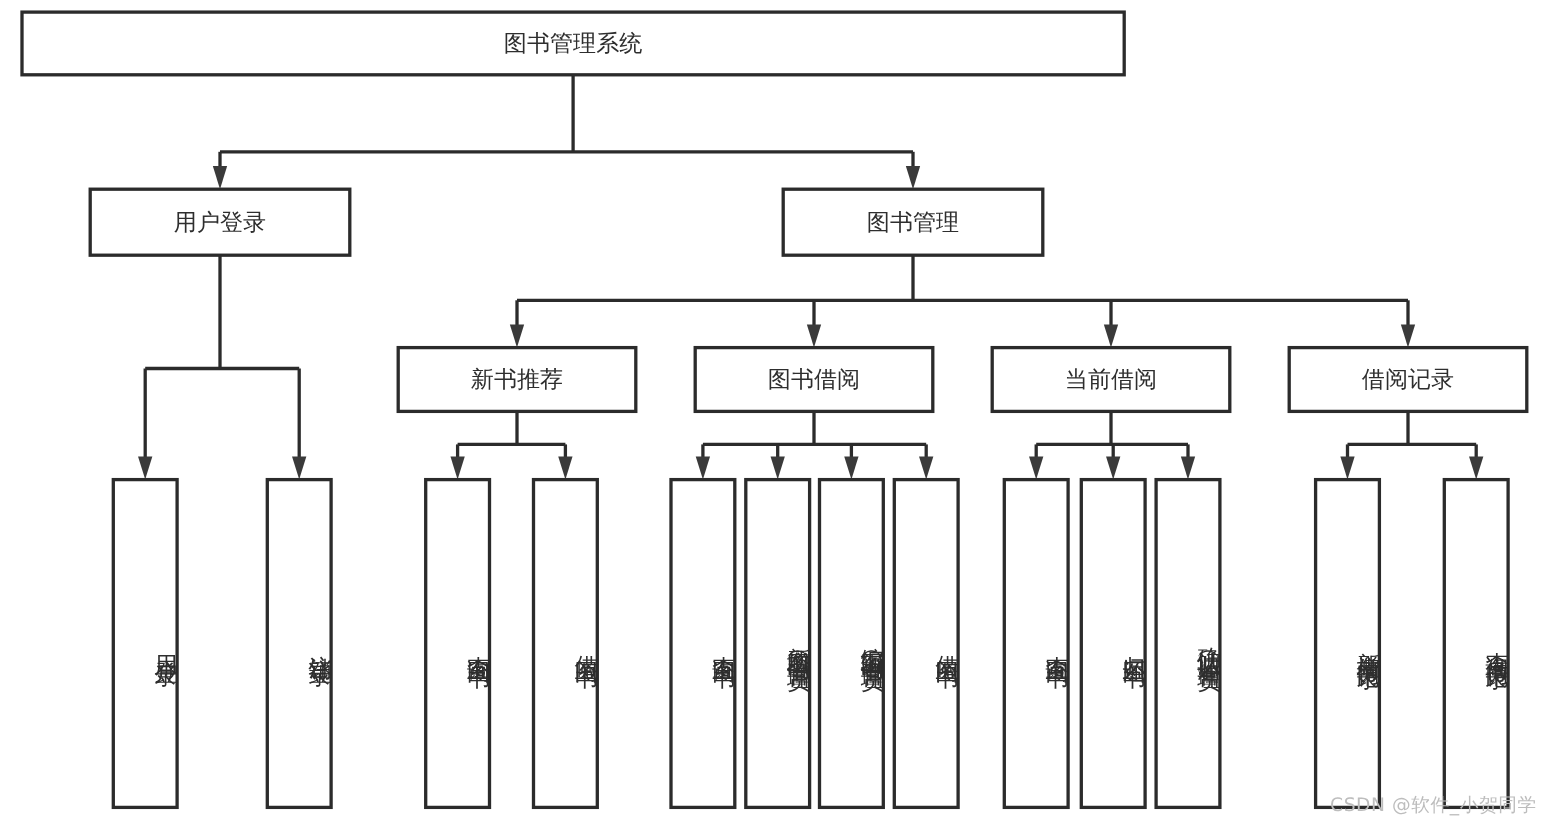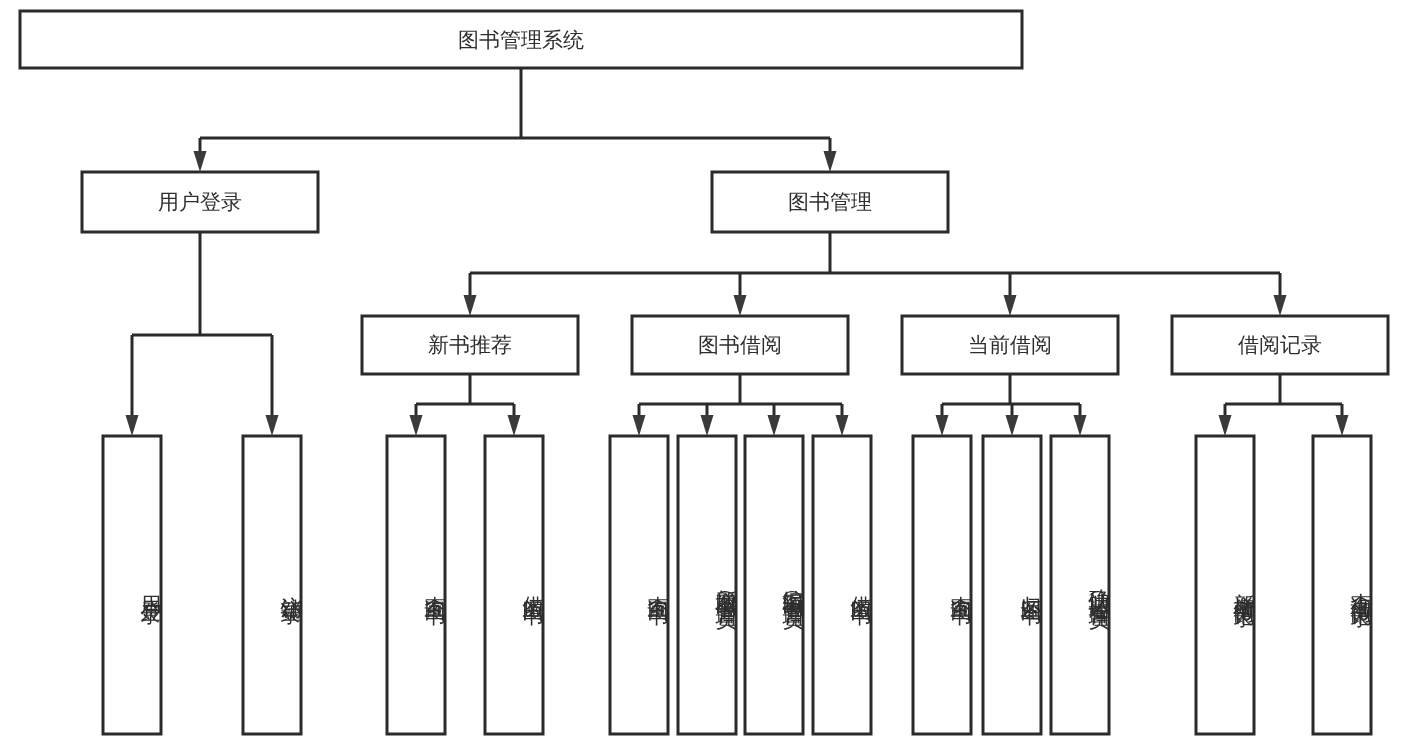--- a/index.html
+++ b/index.html
@@ -176,14 +176,15 @@
       <div class="vlabel" style="left: 678px; top: 442px; width: 58px; height: 286px;">新增图书（管理员）</div>
       <div class="vlabel" style="left: 745px; top: 442px; width: 58px; height: 286px;">编辑图书（管理员）</div>
       <div class="vlabel" style="left: 813px; top: 442px; width: 58px; height: 286px;">借阅图书</div>
       <div class="vlabel" style="left: 913px; top: 442px; width: 58px; height: 286px;">查询图书</div>
       <div class="vlabel" style="left: 983px; top: 442px; width: 58px; height: 286px;">归还图书</div>
       <div class="vlabel" style="left: 1051px; top: 442px; width: 58px; height: 286px;">确认归还（管理员）</div>
       <div class="vlabel" style="left: 1196px; top: 442px; width: 58px; height: 286px;">新增借阅记录</div>
       <div class="vlabel" style="left: 1313px; top: 442px; width: 58px; height: 286px;">查询借阅记录</div>
     </div>
 
+  <div class="watermark">CSDN @软件_小贺同学</div>
 
 </div>
 
 </body></html>

